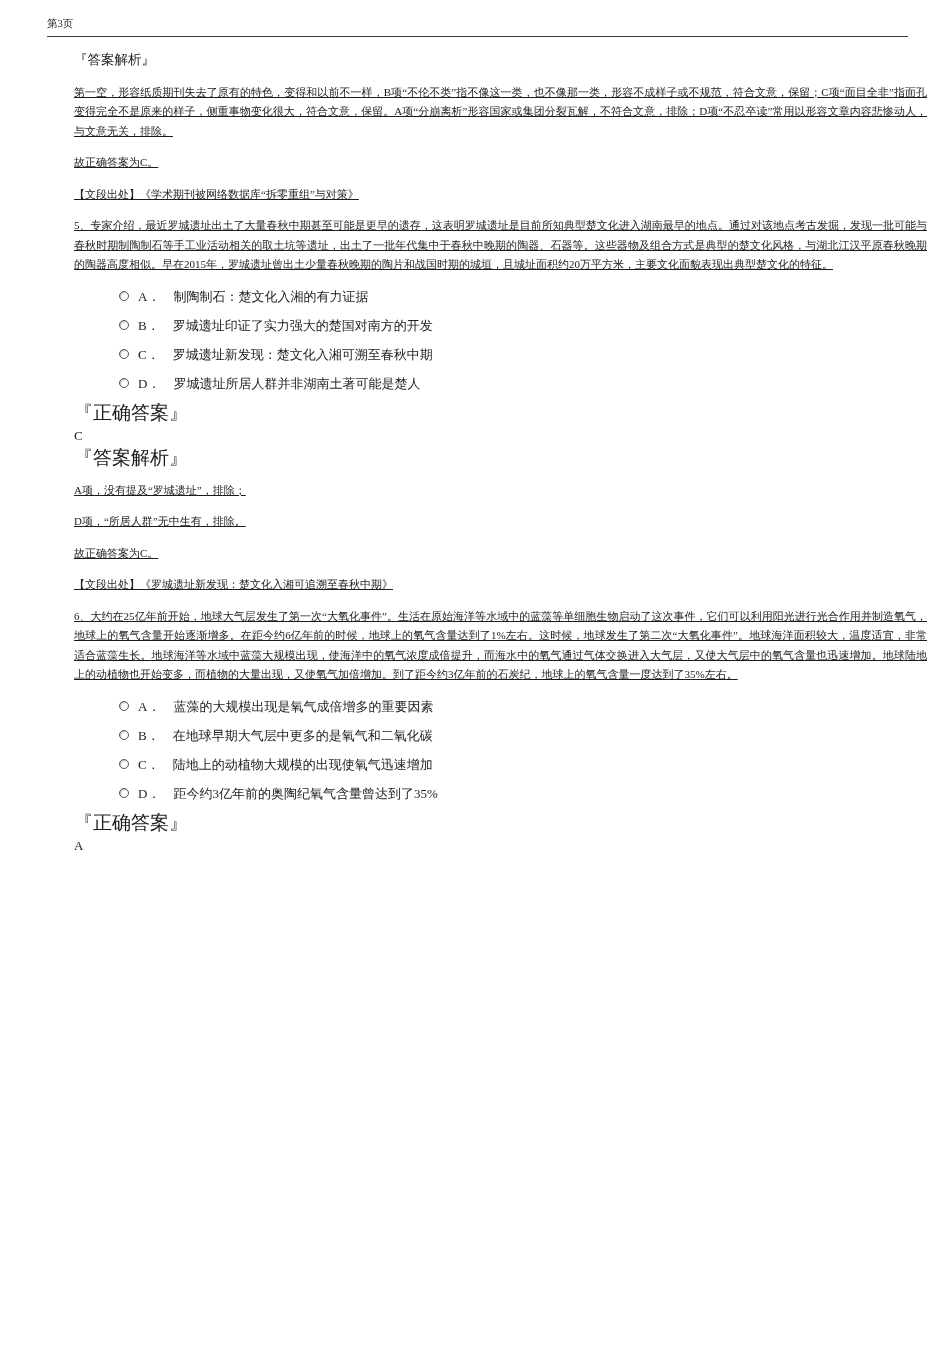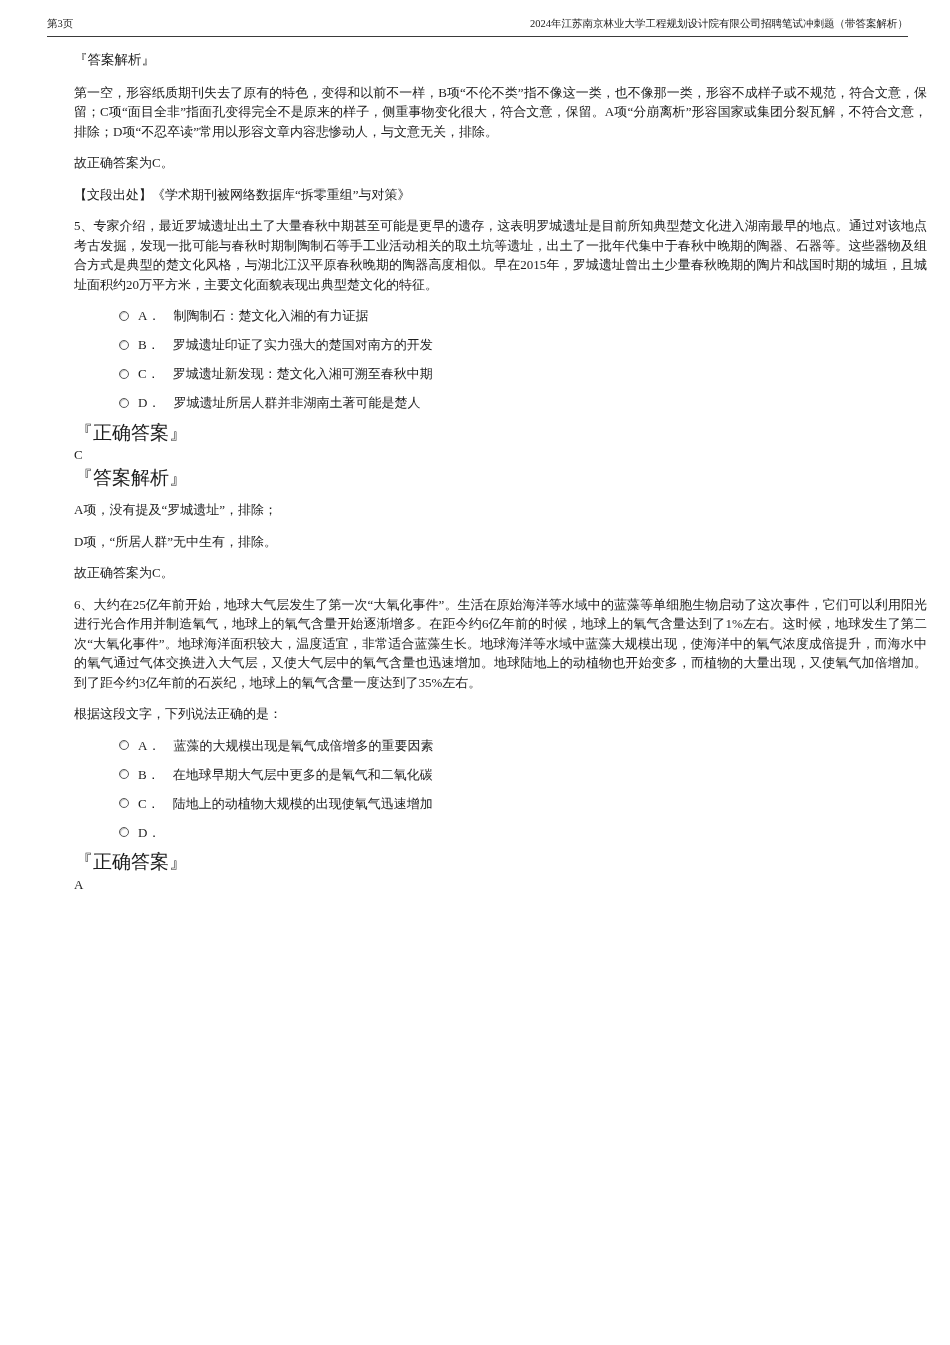--- a/index.html
+++ b/index.html
@@ -21,21 +21,21 @@
     position:absolute;top:36px;left:47px;width:861px;height:0;
     border-top:1px solid #3a3a3a;
   }
   .content{
     position:absolute;top:50px;left:74px;width:853px;
   }
   .h{
     font-size:13.5px;line-height:19.5px;margin:0 0 13px;
   }
   .para{
-    font-size:13px;line-height:19.5px;text-align:justify;margin:0 0 12px;
+    font-size:11px;line-height:19.5px;text-align:justify;margin:0 0 12px;text-decoration:underline;
   }
   .tight{
     font-size:19px;line-height:19.5px;margin:0 0 3px;
   }
   .ans-v{
     font-size:13px;line-height:19.5px;margin:0 0 3px;
   }
   .options{margin:2px 0 10px 0;}
   .option{
     display:flex;align-items:center;
@@ -61,21 +61,20 @@
   .footer-left{font-size:12.5px;color:#111;}
   .footer-right{font-size:16px;color:#222;}
 </style>
 </head>
 <body>
 
 <div class="page">
 
   <div class="header">
     <span>第3页</span>
-    <span>2024年江苏南京林业大学工程规划设计院有限公司招聘笔试冲刺题（带答案解析）</span>
   </div>
   <div class="rule-top"></div>
 
   <div class="content">
 
     <p class="h">『答案解析』</p>
     <p class="para">第一空，形容纸质期刊失去了原有的特色，变得和以前不一样，B项“不伦不类”指不像这一类，也不像那一类，形容不成样子或不规范，符合文意，保留；C项“面目全非”指面孔变得完全不是原来的样子，侧重事物变化很大，符合文意，保留。A项“分崩离析”形容国家或集团分裂瓦解，不符合文意，排除；D项“不忍卒读”常用以形容文章内容悲惨动人，与文意无关，排除。</p>
     <p class="para">故正确答案为C。</p>
     <p class="para">【文段出处】《学术期刊被网络数据库“拆零重组”与对策》</p>
 
@@ -103,43 +102,44 @@
         <span class="opt-text">罗城遗址所居人群并非湖南土著可能是楚人</span>
       </div>
     </div>
 
     <p class="tight">『正确答案』</p>
     <p class="ans-v">C</p>
     <p class="tight" style="margin-bottom:13px;">『答案解析』</p>
     <p class="para">A项，没有提及“罗城遗址”，排除；</p>
     <p class="para">D项，“所居人群”无中生有，排除。</p>
     <p class="para">故正确答案为C。</p>
+    <p class="para">【文段出处】《罗城遗址新发现：楚文化入湘可追溯至春秋中期》</p>
 
     <p class="para">6、大约在25亿年前开始，地球大气层发生了第一次“大氧化事件”。生活在原始海洋等水域中的蓝藻等单细胞生物启动了这次事件，它们可以利用阳光进行光合作用并制造氧气，地球上的氧气含量开始逐渐增多。在距今约6亿年前的时候，地球上的氧气含量达到了1%左右。这时候，地球发生了第二次“大氧化事件”。地球海洋面积较大，温度适宜，非常适合蓝藻生长。地球海洋等水域中蓝藻大规模出现，使海洋中的氧气浓度成倍提升，而海水中的氧气通过气体交换进入大气层，又使大气层中的氧气含量也迅速增加。地球陆地上的动植物也开始变多，而植物的大量出现，又使氧气加倍增加。到了距今约3亿年前的石炭纪，地球上的氧气含量一度达到了35%左右。</p>
-    <p class="para">根据这段文字，下列说法正确的是：</p>
 
     <div class="options">
       <div class="option">
         <span class="radio"></span>
         <span class="opt-label">A．</span>
         <span class="opt-text">蓝藻的大规模出现是氧气成倍增多的重要因素</span>
       </div>
       <div class="option">
         <span class="radio"></span>
         <span class="opt-label">B．</span>
         <span class="opt-text">在地球早期大气层中更多的是氧气和二氧化碳</span>
       </div>
       <div class="option">
         <span class="radio"></span>
         <span class="opt-label">C．</span>
         <span class="opt-text">陆地上的动植物大规模的出现使氧气迅速增加</span>
       </div>
       <div class="option">
         <span class="radio"></span>
         <span class="opt-label">D．</span>
+        <span class="opt-text">距今约3亿年前的奥陶纪氧气含量曾达到了35%</span>
       </div>
     </div>
 
     <p class="tight">『正确答案』</p>
     <p class="ans-v">A</p>
 
   </div>
 
   <div class="rule-bottom"></div>
   <div class="footer">

